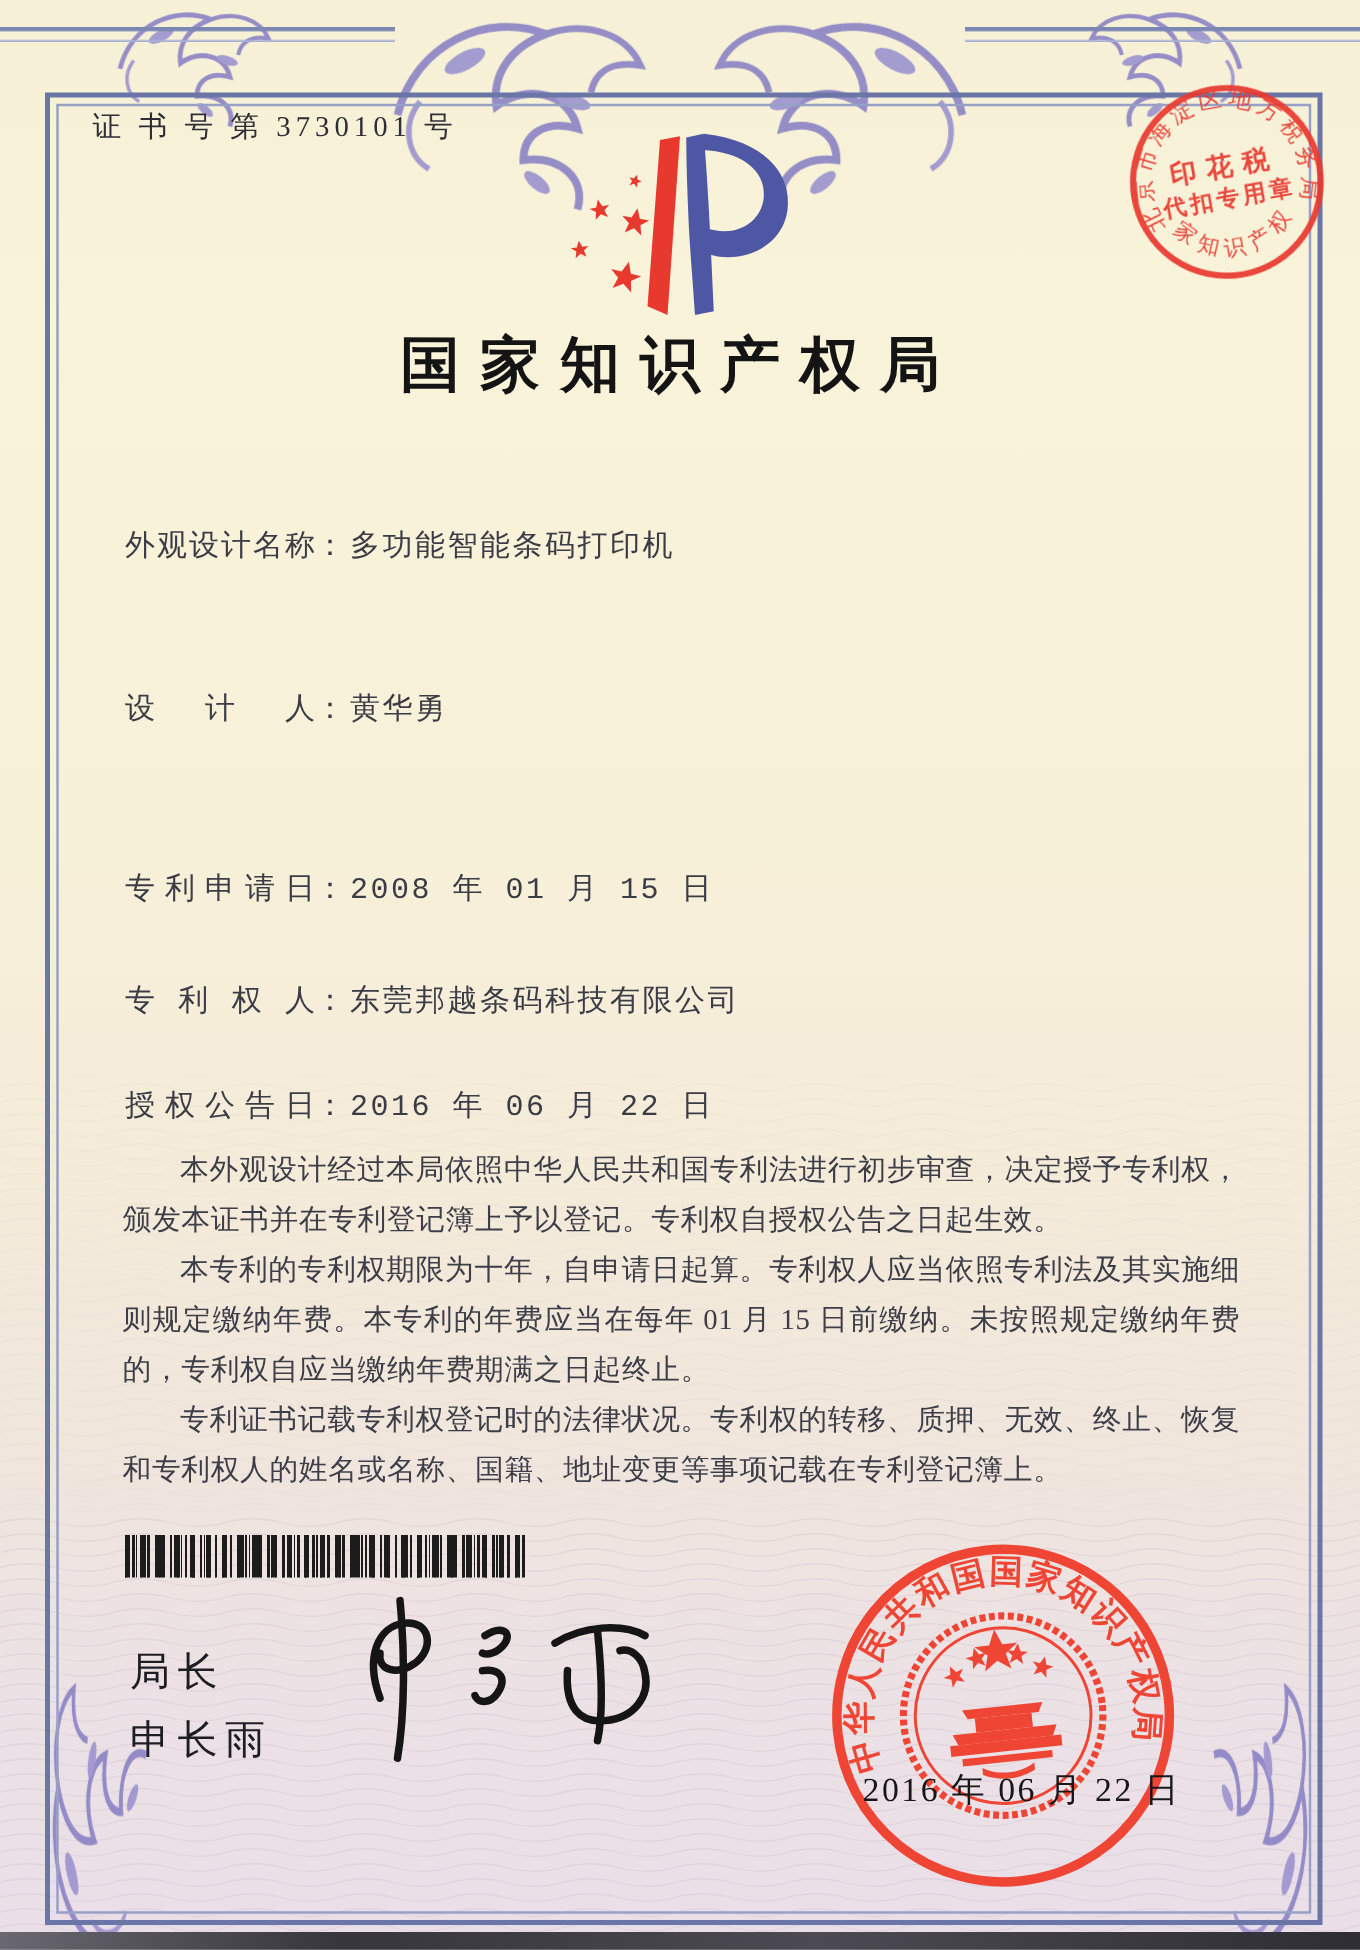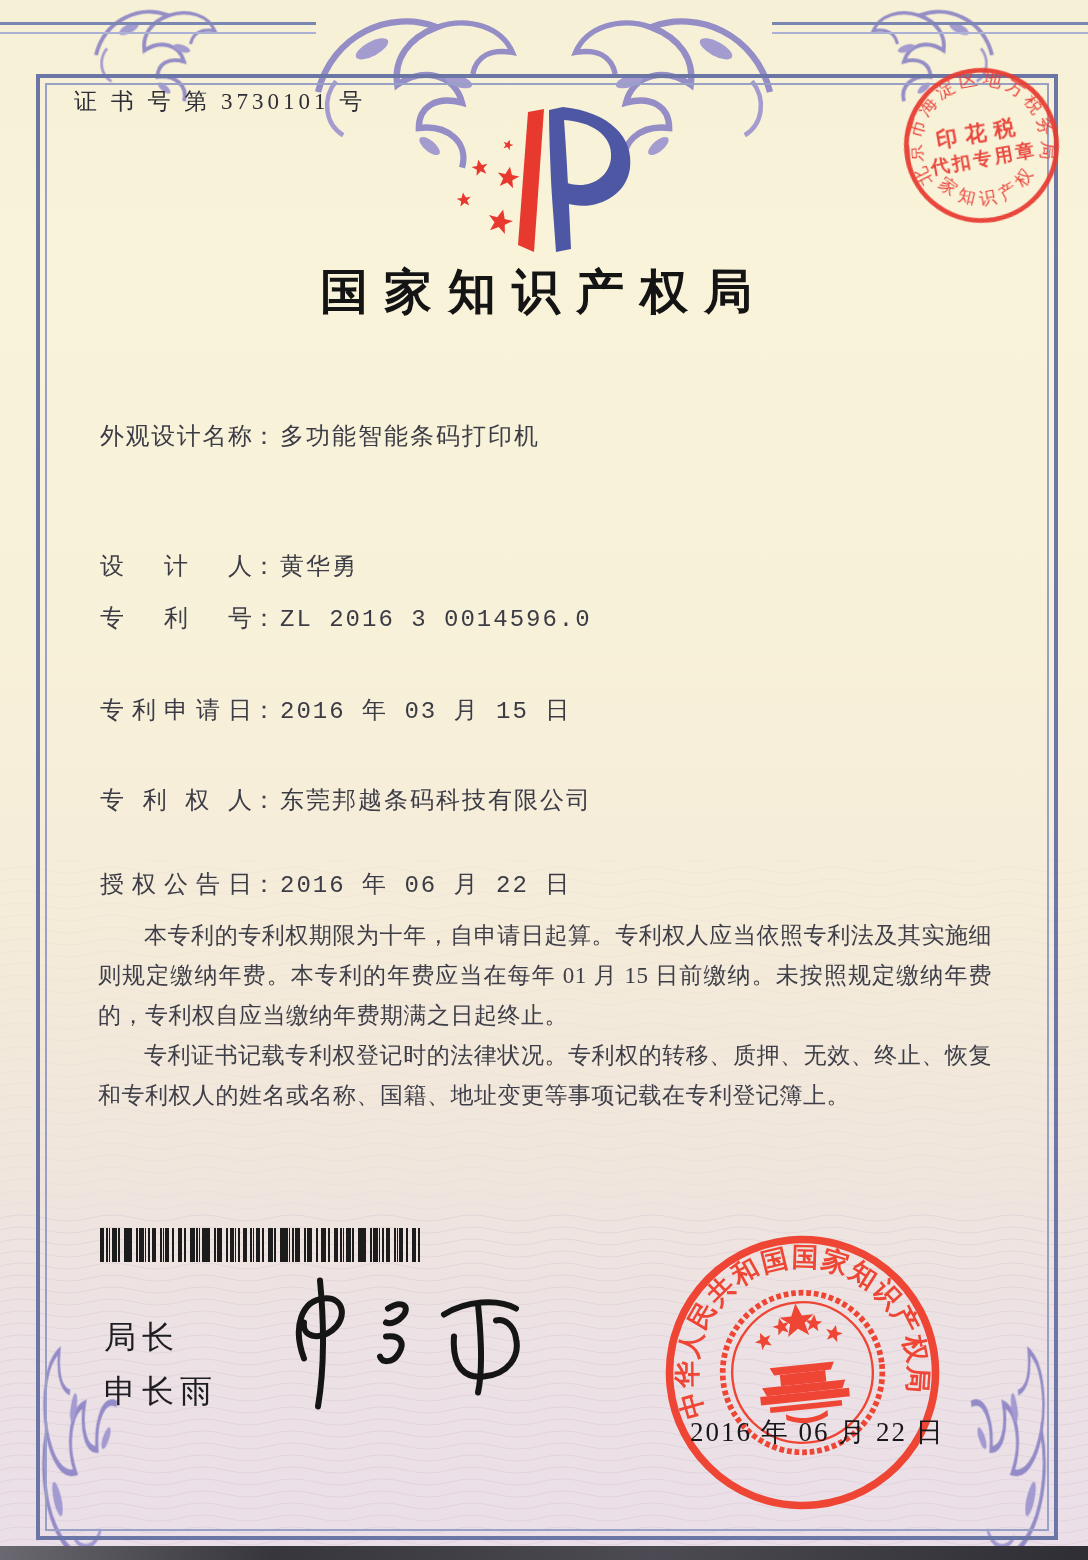--- a/index.html
+++ b/index.html
@@ -122,34 +122,32 @@
       </text>
     </g>
   </svg>
 
   <div class="abs field" style="top:420px;">
     <span class="flabel">外观设计名称</span><span class="fcolon">：</span><span class="fvalue">多功能智能条码打印机</span>
   </div>
   <div class="abs field" style="top:512px;margin-top:38px;">
     <span class="flabel">设计人</span><span class="fcolon">：</span><span class="fvalue">黄华勇</span>
   </div>
-  <div class="abs field" style="top:602px;">
-    <span class="flabel">专利号</span><span class="fcolon">：</span><span class="fvalue">ZL 2016 3 0014596.0</span>
-  </div>
   <div class="abs field" style="top:694px;">
-    <span class="flabel">专利申请日</span><span class="fcolon">：</span><span class="fvalue">2016 年 03 月 15 日</span>
+    <span class="flabel">专利申请日</span><span class="fcolon">：</span><span class="fvalue">2008 年 01 月 15 日</span>
   </div>
   <div class="abs field" style="top:784px;">
     <span class="flabel">专利权人</span><span class="fcolon">：</span><span class="fvalue">东莞邦越条码科技有限公司</span>
   </div>
   <div class="abs field" style="top:868px;">
     <span class="flabel">授权公告日</span><span class="fcolon">：</span><span class="fvalue">2016 年 06 月 22 日</span>
   </div>
 
   <div class="abs bodytext">
+    <p>本外观设计经过本局依照中华人民共和国专利法进行初步审查，决定授予专利权，颁发本证书并在专利登记簿上予以登记。专利权自授权公告之日起生效。</p>
     <p>本专利的专利权期限为十年，自申请日起算。专利权人应当依照专利法及其实施细则规定缴纳年费。本专利的年费应当在每年 01 月 15 日前缴纳。未按照规定缴纳年费的，专利权自应当缴纳年费期满之日起终止。</p>
     <p>专利证书记载专利权登记时的法律状况。专利权的转移、质押、无效、终止、恢复和专利权人的姓名或名称、国籍、地址变更等事项记载在专利登记簿上。</p>
   </div>
 
   <div class="abs barcode"></div>
 
   <div class="abs signer" style="top:1316px;">局长</div>
   <div class="abs signer" style="top:1370px;">申长雨</div>
 
   <svg class="abs" style="left:268px;top:1272px;" width="300" height="145" viewBox="0 0 300 140" aria-hidden="true">

